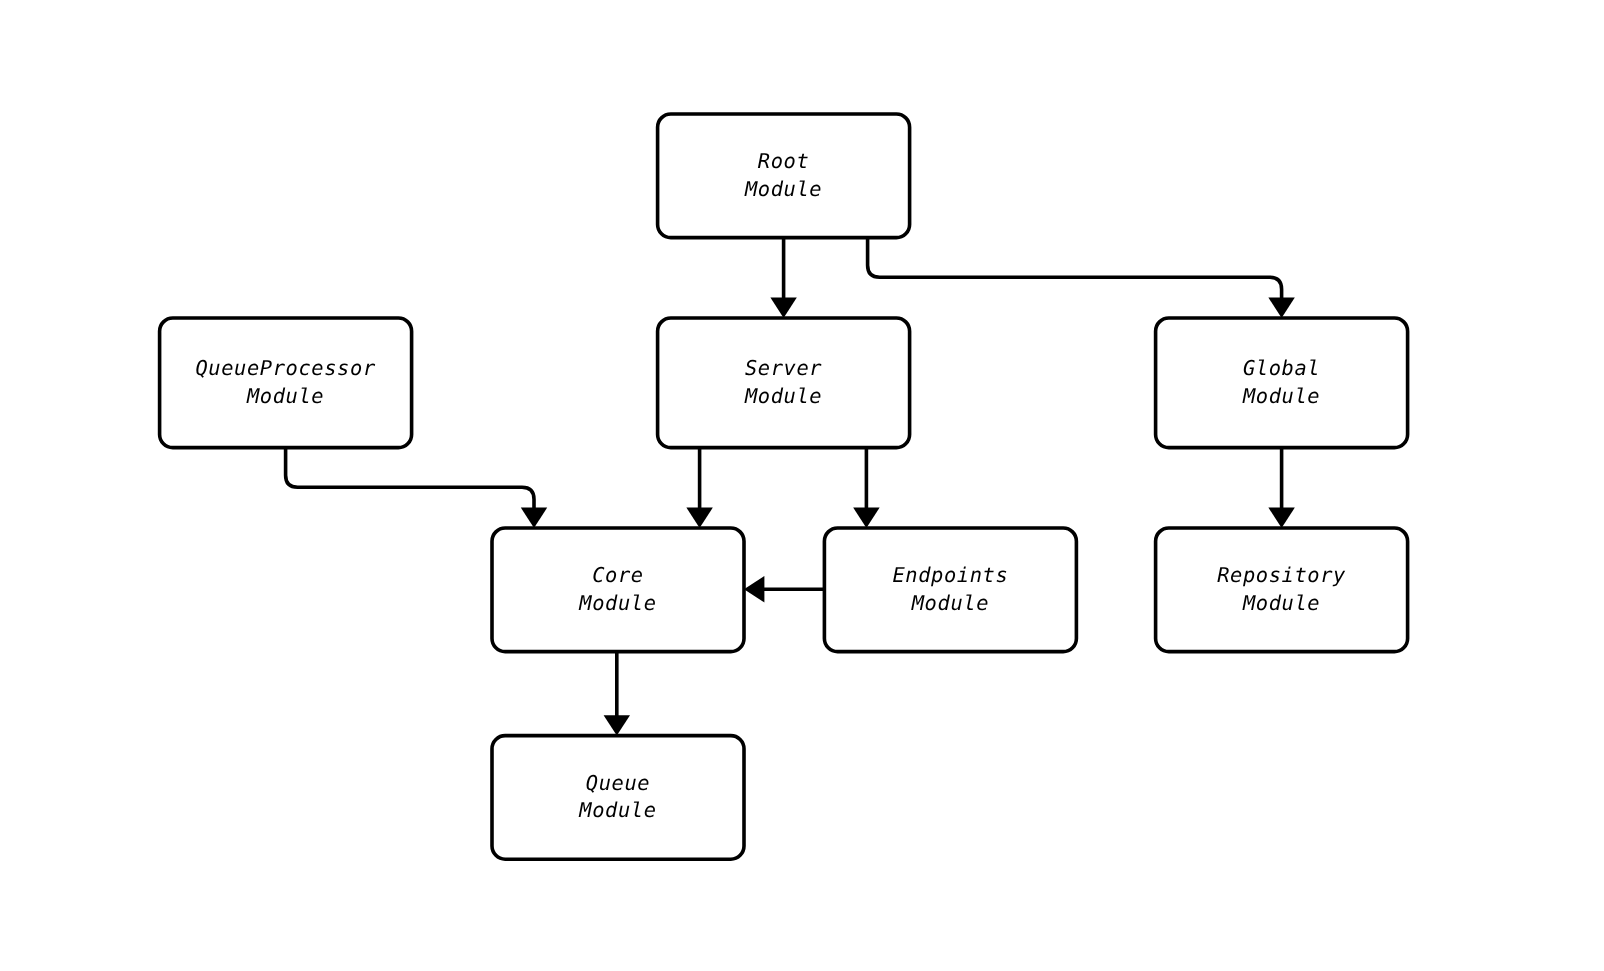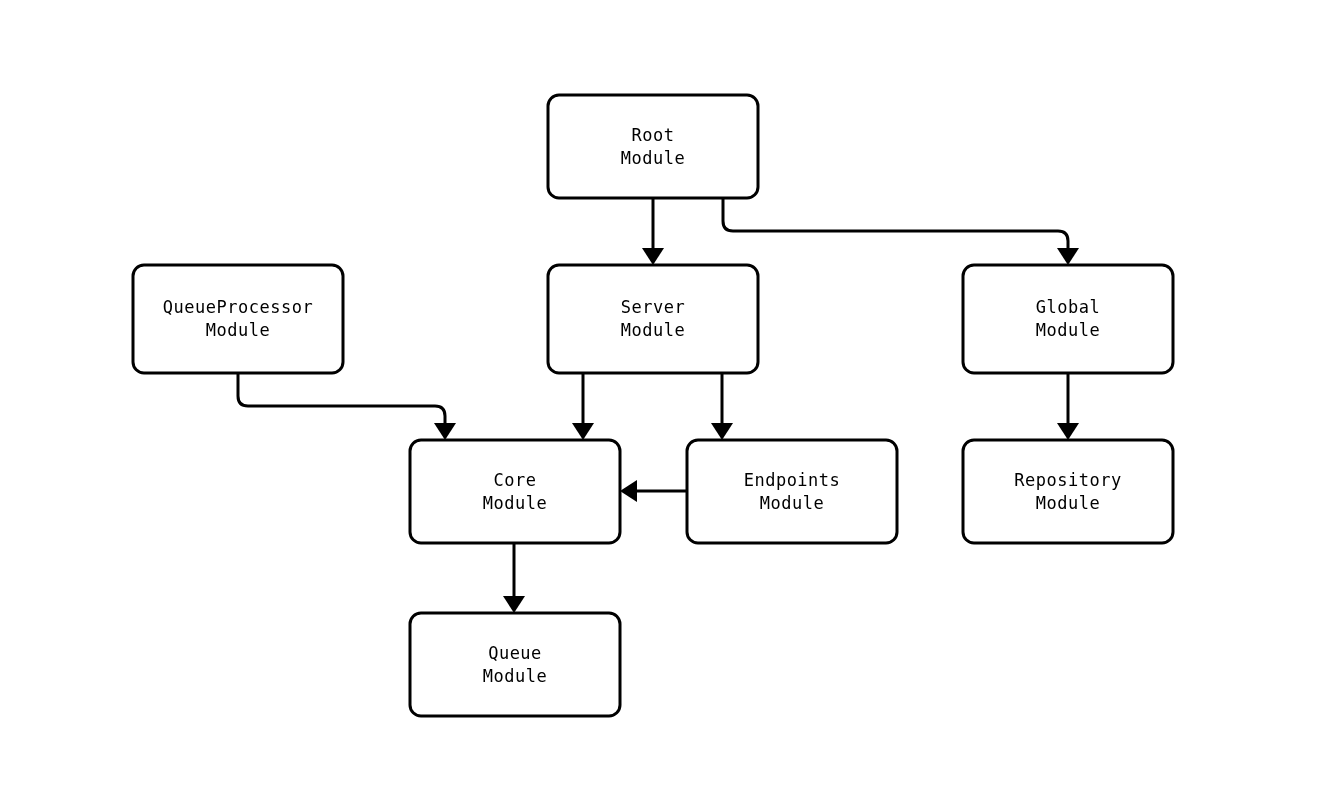--- a/index.html
+++ b/index.html
@@ -12,20 +12,21 @@
     width: 1337px;
     height: 809px;
     font-family: "DejaVu Sans Mono", "Liberation Mono", monospace;
     overflow: hidden;
   }
   #diagram-root {
     position: relative;
     width: 1337px;
     height: 595px;
     background: #ffffff;
+    font-style: italic;
   }
   svg#diagram-svg {
     display: block;
     width: 1337px;
     height: 809px;
   }
   .node-box {
     fill: #ffffff;
     stroke: #000000;
     stroke-width: 3;

